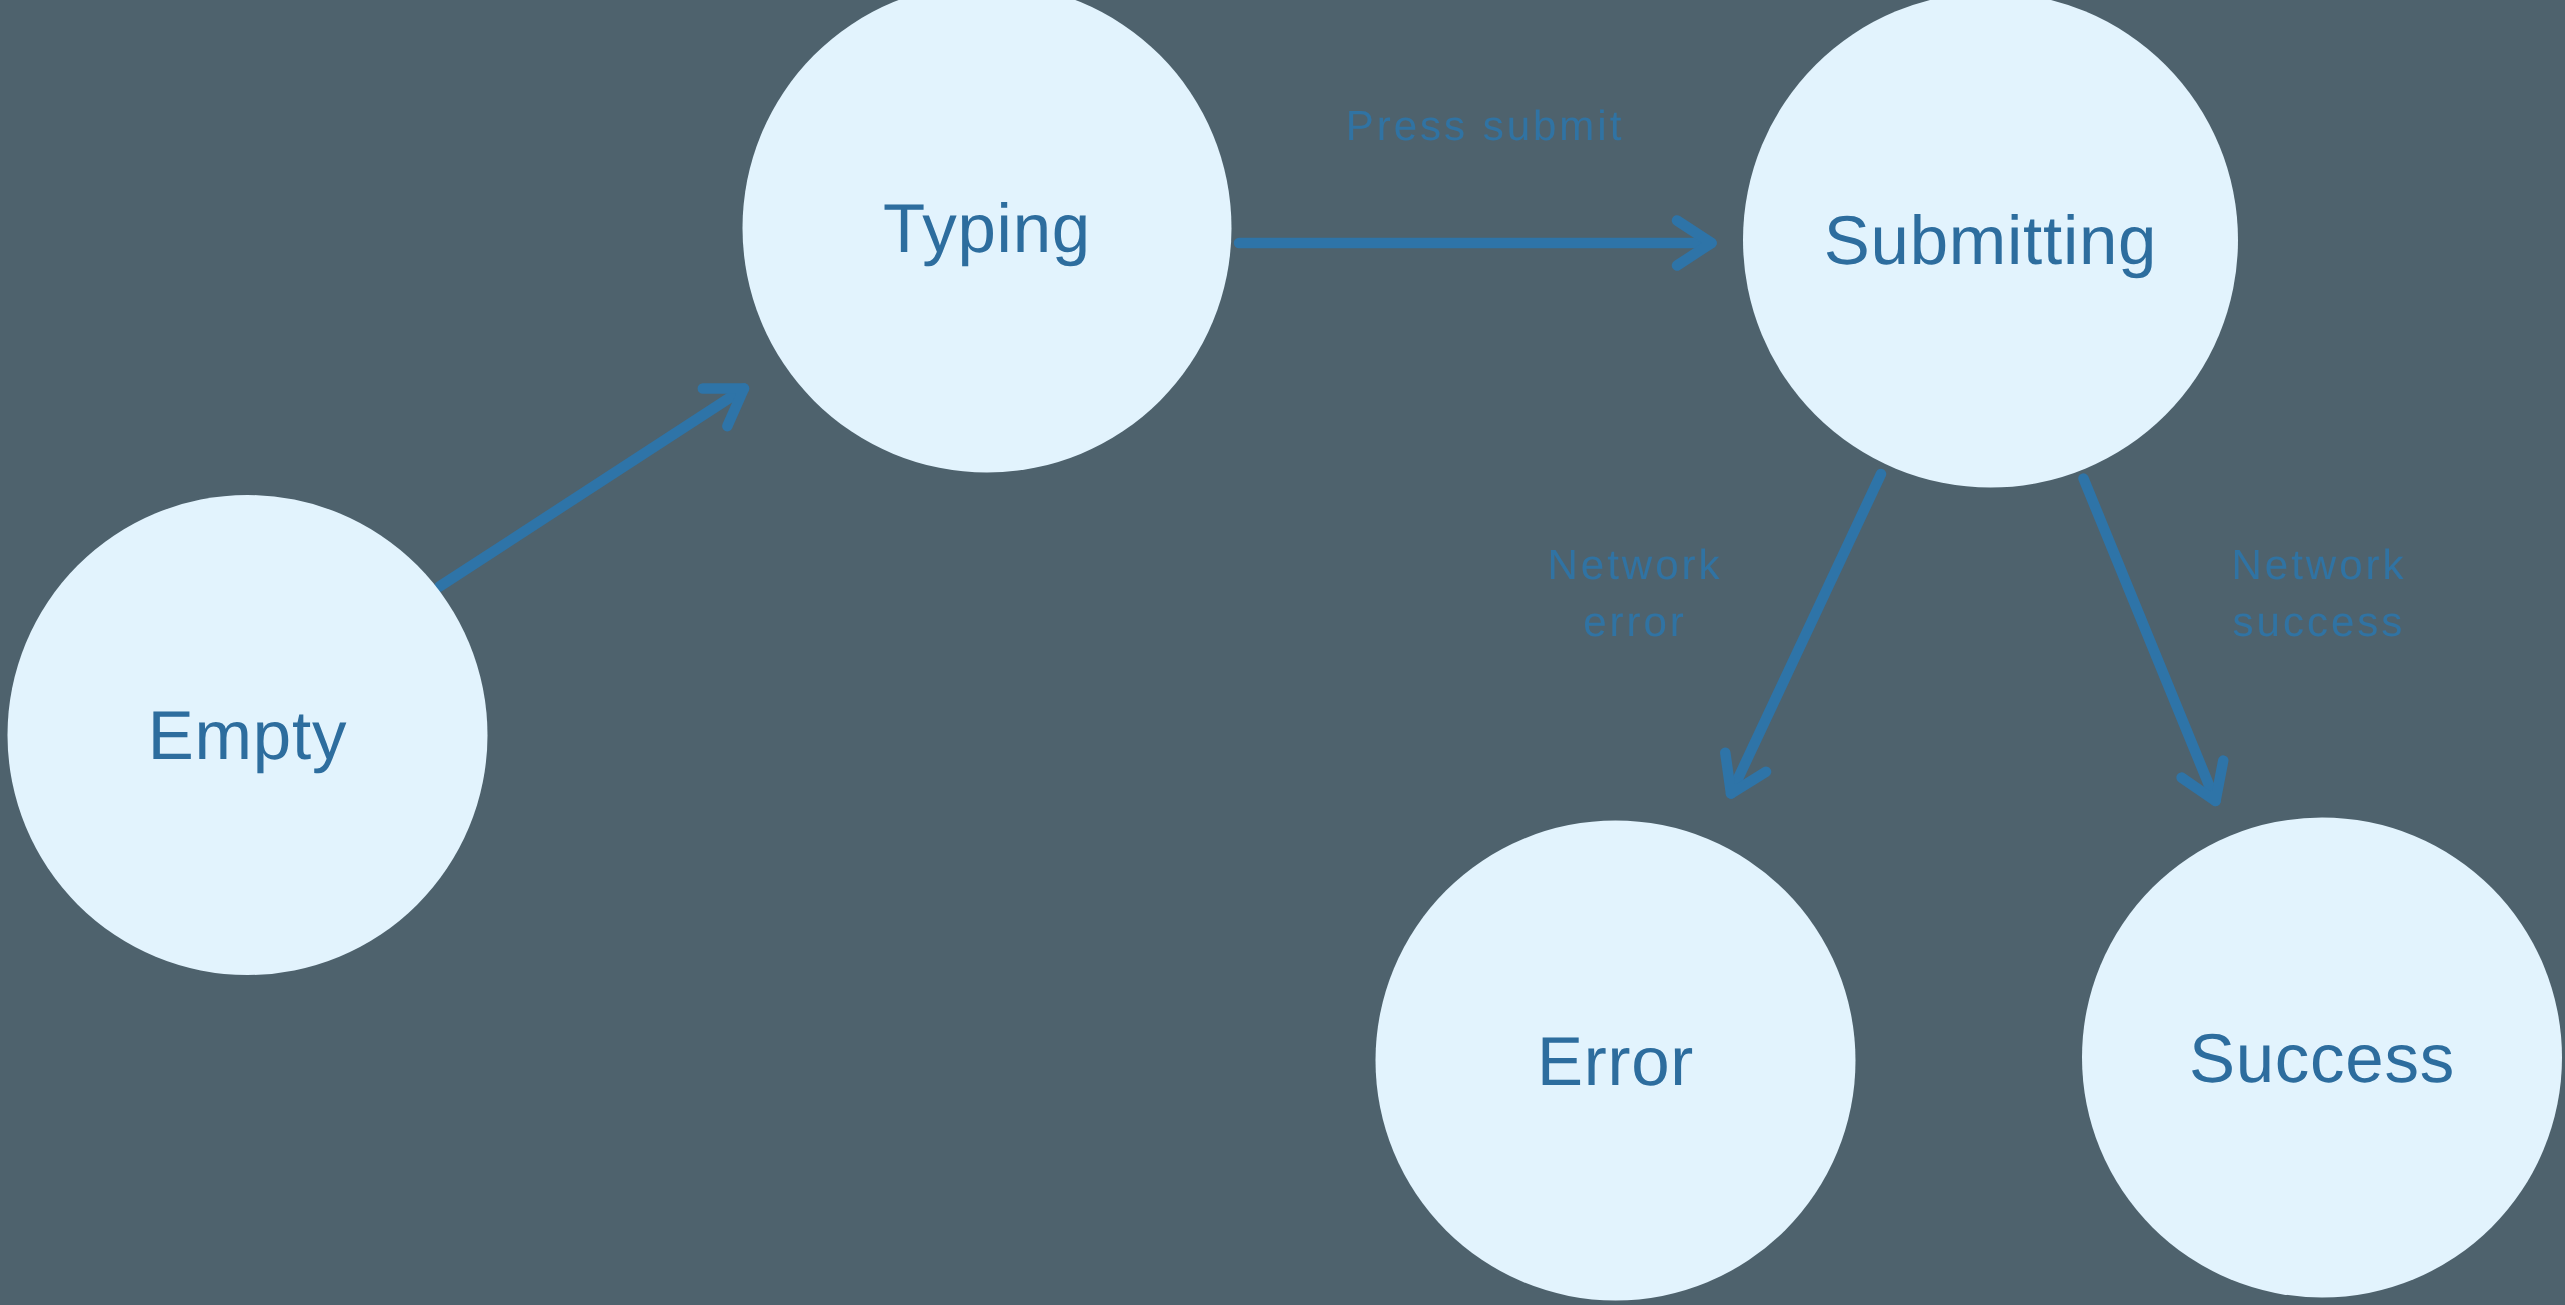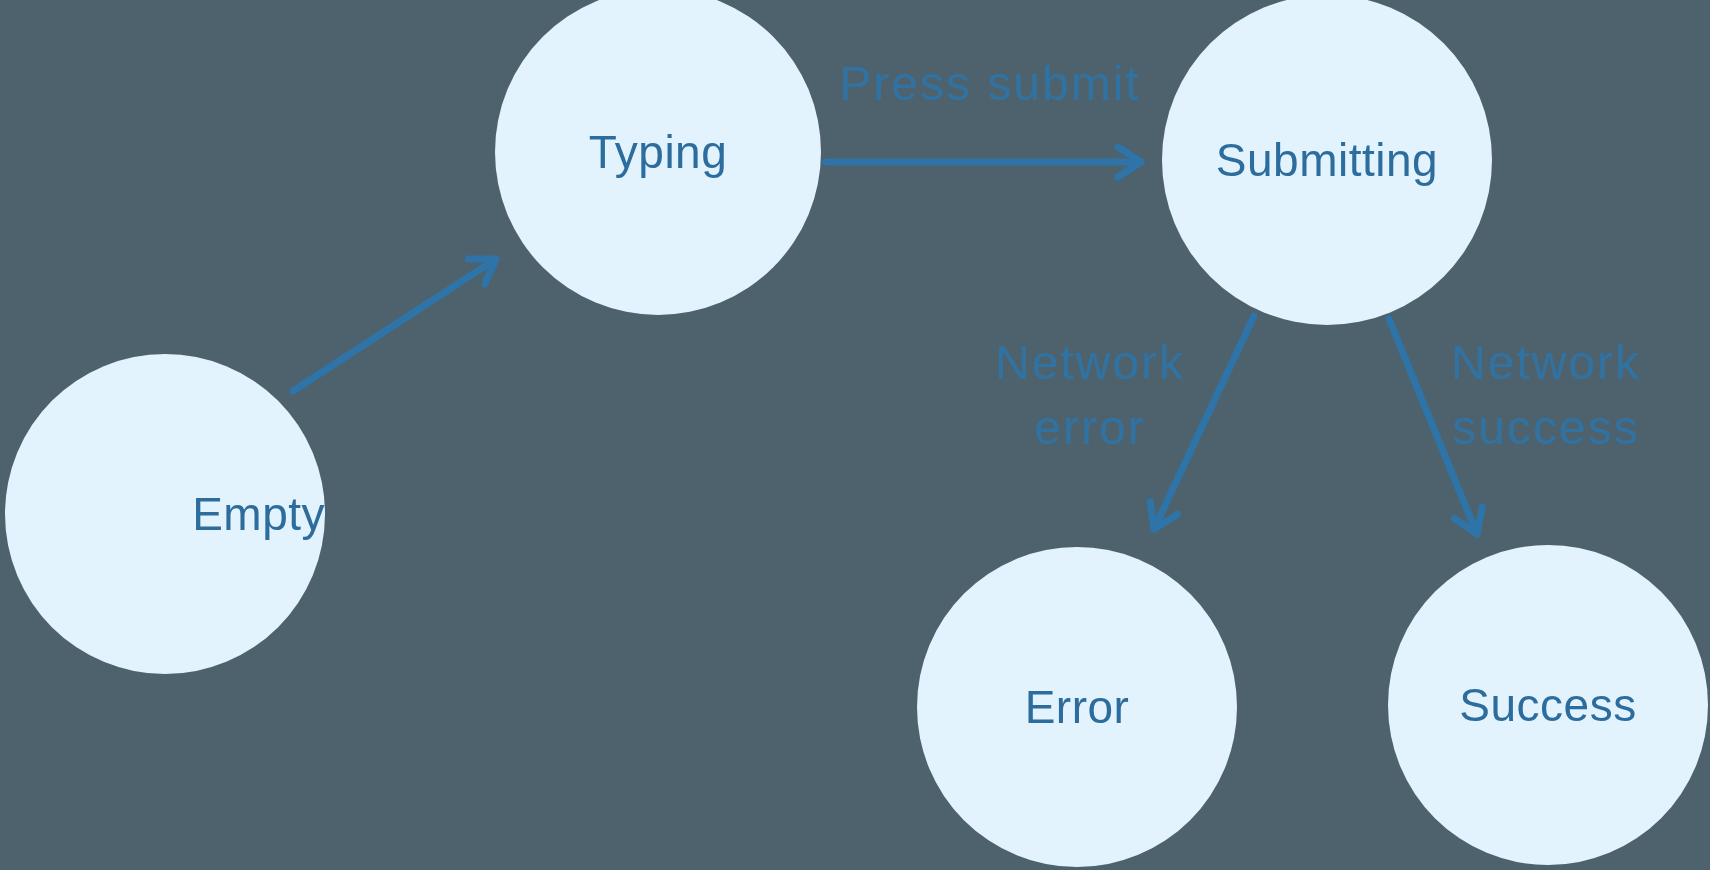--- a/index.html
+++ b/index.html
@@ -30,38 +30,38 @@
     display:flex;
     align-items:center;
     justify-content:center;
   }
   .node .node-label{
     color:var(--node-text);
     font-size:46px;
     letter-spacing:0.5px;
     white-space:nowrap;
   }
-  .node-empty     {left:5px;    top:354px; width:320px; height:320px;justify-content:flex-end;}
+  .node-empty     {left:5px;    top:330px; width:320px; height:320px;}
   .node-typing    {left:495px;  top:-11px; width:326px; height:326px;}
   .node-submitting{left:1162px; top:-5px;  width:330px; height:330px;}
   .node-error     {left:917px;  top:547px; width:320px; height:320px;}
   .node-success   {left:1388px; top:545px; width:320px; height:320px;}
 
   .edges-svg{
     position:absolute;
     left:0; top:0;
     width:1710px; height:870px;
     color:var(--arrow);
     pointer-events:none;
   }
   .edge-label{
     position:absolute;
     transform:translate(-50%,-50%);
     color:var(--edge-label);
-    font-size:48px;
+    font-size:28px;
     letter-spacing:2px;
     line-height:1.35;
     text-align:center;
     white-space:pre-line;
     opacity:0.95;
   }
   .label-start-typing   {left:326px;  top:233px;}
   .label-press-submit   {left:990px;  top:84px;}
   .label-network-error  {left:1090px; top:396px;}
   .label-network-success{left:1546px; top:396px;}

